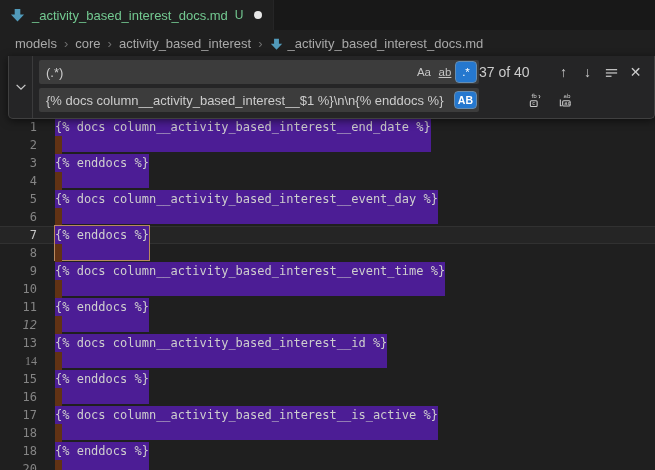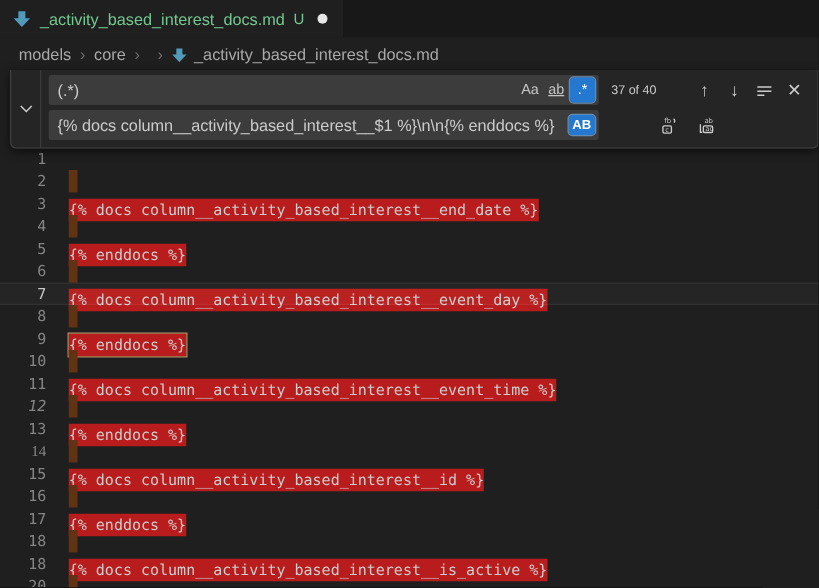--- a/index.html
+++ b/index.html
@@ -21,21 +21,21 @@
   .bc-sep{color:#6e6e6e;margin:0 7px;font-size:13px;}
   .bc-icon{display:flex;margin-right:5px;position:relative;top:1px;}
 
   
   .editor{position:absolute;left:0;top:56px;width:655px;height:414px;overflow:hidden;
           font-family:"DejaVu Sans Mono",monospace;font-size:12px;line-height:18px;color:#cecece;}
   .code-line{position:absolute;left:0;width:655px;height:18px;}
   .lnum{position:absolute;left:0;width:37px;text-align:right;color:#858585;font-size:12px;line-height:18px;}
   .lnum.cur{color:#c6c6c6;}
   .ltext{position:absolute;left:55px;top:0;height:18px;white-space:pre;}
-  .match{background:#b91c1c;display:inline-block;height:18px;margin-top:41px;}
+  .match{background:#4c1d95;display:inline-block;height:34px;}
   .sliver{position:absolute;left:55px;top:0;width:7px;height:18px;background:#613214;}
   .current-match{outline:1px solid #b9895f;}
   .cur-line-band{position:absolute;left:0;width:655px;height:18px;background:rgba(255,255,255,0.028);
                  border-top:1px solid rgba(255,255,255,0.06);border-bottom:1px solid rgba(255,255,255,0.06);}
 
   
   .find-widget{position:absolute;left:8px;top:56px;width:647px;background:#252526;
                border:1px solid #404040;border-top:none;border-radius:0 0 5px 5px;
                box-shadow:0 2px 8px rgba(0,0,0,0.55);padding:4px 6px 6px 30px;z-index:6;}
   .fw-sash{position:absolute;left:23px;top:0;bottom:0;width:1px;background:rgba(255,255,255,0.10);}
@@ -45,21 +45,21 @@
   .fw-row + .fw-row{margin-top:4px;gap:37px;}
   .fw-input{width:440px;height:24px;background:#3c3c3c;border-radius:2px;display:flex;align-items:center;
             padding:0 3px 0 7px;}
   .fw-text{flex:1;color:#cccccc;font-size:13px;white-space:pre;overflow:hidden;}
   .opt{min-width:20px;height:20px;display:flex;align-items:center;justify-content:center;border-radius:3px;
        color:#c5c5c5;font-size:11.5px;margin-left:1px;cursor:pointer;}
   .opt.underlined{text-decoration:underline;}
   .opt.active{background:#2578cf;outline:1px solid rgba(130,195,255,0.6);color:#ffffff;}
   .ab-badge{background:#2578cf;outline:1px solid rgba(130,195,255,0.6);border-radius:3px;color:#fff;
             font-size:10.5px;font-weight:700;padding:2px 3px;margin-left:4px;cursor:pointer;}
-  .matches{margin-left:10px;color:#cccccc;font-size:10px;white-space:nowrap;}
+  .matches{color:#cccccc;font-size:14px;white-space:nowrap;}
   .fw-buttons{margin-left:auto;display:flex;align-items:center;gap:3px;padding-right:2px;}
   .icon-btn{width:21px;height:21px;display:flex;align-items:center;justify-content:center;color:#cccccc;
             border-radius:4px;font-size:14px;cursor:pointer;}
   .replace-actions{margin-left:10px;display:flex;align-items:center;gap:9px;}
 </style>
 </head>
 <body>
 
 <div id="app">
 
@@ -74,20 +74,21 @@
       <span class="git-badge">U</span>
       <span class="mod-dot"></span>
     </div>
   </div>
 
   <div class="breadcrumb">
       <span class="bc-item">models</span>
       <span class="bc-sep">›</span>
       <span class="bc-item">core</span>
       <span class="bc-sep">›</span>
+      <span class="bc-item">activity_based_interest</span>
       <span class="bc-sep">›</span>
       <span class="bc-icon">
         <svg width="13" height="13" viewBox="0 0 16 16">
           <polygon points="5,1 11,1 11,7 15,7 8,14.5 1,7 5,7" fill="#519aba"></polygon>
         </svg>
       </span>
       <span class="bc-item">_activity_based_interest_docs.md</span>
     </div>
 
   <div class="editor">

